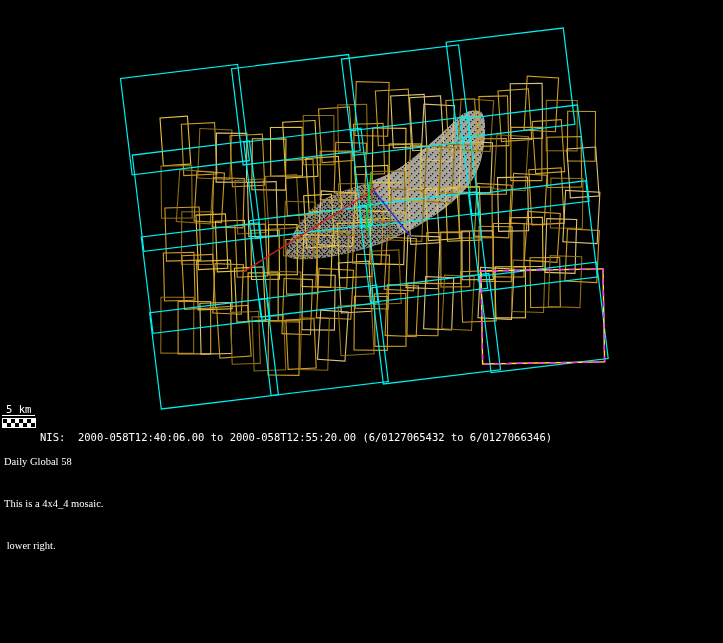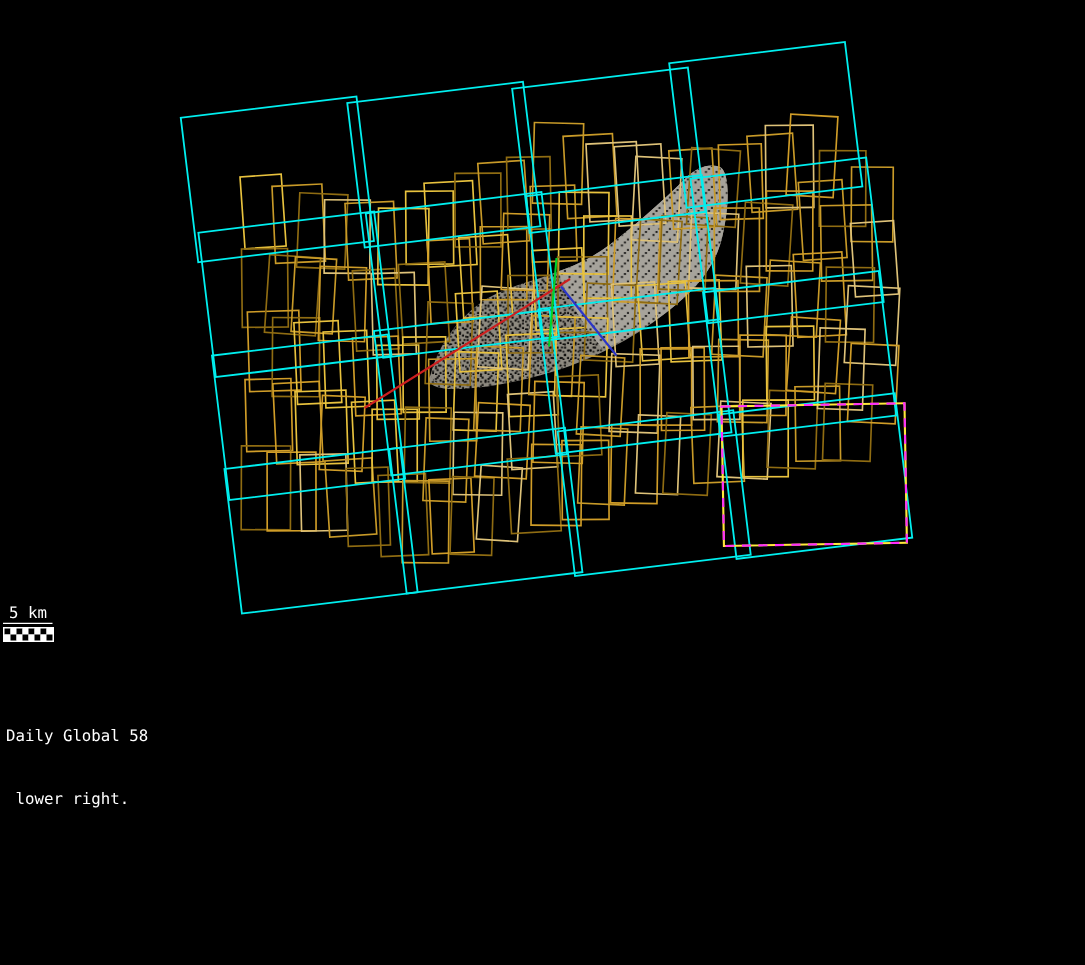--- a/index.html
+++ b/index.html
@@ -2,21 +2,21 @@
 <html><head>
 <meta charset="utf-8">
 <style>
   html,body{margin:0;padding:0;background:#000;}
   .screen{position:relative;width:723px;height:643px;background:#000;overflow:hidden;
           font-family:"DejaVu Sans Mono","Liberation Mono",monospace;}
   svg{display:block;}
   #scene{position:absolute;left:0;top:0;}
   .txt{position:absolute;color:#ffffff;font-size:10.5px;line-height:14px;white-space:pre;}
   #status-block{left:40px;top:402px;}
-  #info-block{left:4px;top:456px;}
+  #info-block{left:4px;top:427px;font-family:Liberation Serif, serif;}
   #scalebar-label{left:6px;top:402px;}
   #scalebar-checker{position:absolute;left:2px;top:415px;}
 </style>
 </head>
 <body>
 
 <div class="screen">
 
   <svg id="scene" width="723" height="643" viewBox="0 0 723 643">
       <defs>
@@ -209,20 +209,22 @@
       <rect x="5" y="8" width="4" height="4" fill="#000000"></rect>
       <rect x="9" y="8" width="4" height="4" fill="#ffffff"></rect>
       <rect x="13" y="8" width="4" height="4" fill="#000000"></rect>
       <rect x="17" y="8" width="4" height="4" fill="#ffffff"></rect>
       <rect x="21" y="8" width="4" height="4" fill="#000000"></rect>
       <rect x="25" y="8" width="4" height="4" fill="#ffffff"></rect>
       <rect x="29" y="8" width="4" height="4" fill="#000000"></rect>
     </svg>
 
   <div class="txt" id="status-block">
+    <div>NIS:  2000-058T12:40:06.00 to 2000-058T12:55:20.00 (6/0127065432 to 6/0127066346)</div>
   </div>
 
   <div class="txt" id="info-block">
     <div>Daily Global 58</div>
+    <div>This is a 4x4_4 mosaic.</div>
     <div> lower right.</div>
   </div>
 
 </div>
 
 </body></html>

